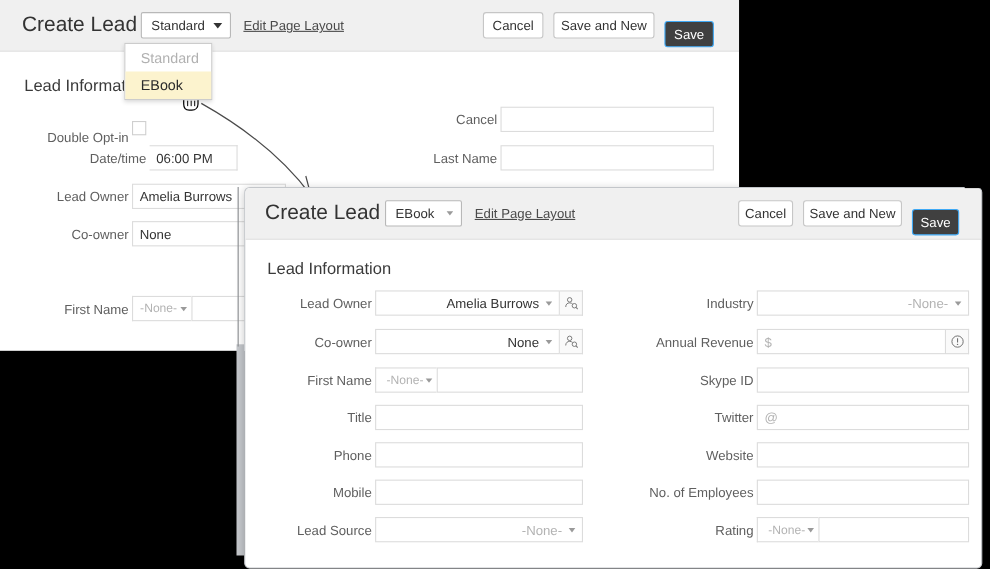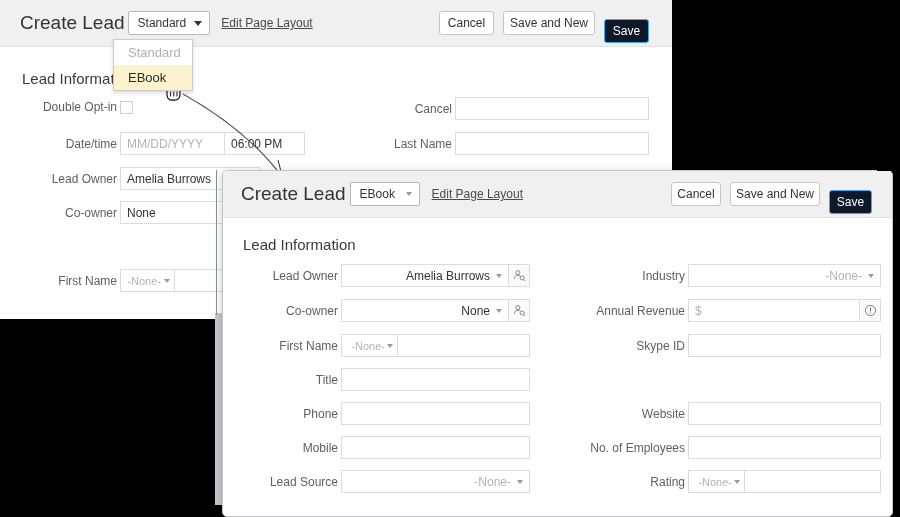--- a/index.html
+++ b/index.html
@@ -69,21 +69,21 @@
     color: #333333;
     font-size: 12px;
     white-space: nowrap;
     cursor: pointer;
     display: inline-flex;
     align-items: center;
     justify-content: center;
     font-family: "Liberation Sans", sans-serif;
   }
   .btn-primary {
-    background: #0f172a;
+    background: #404040;
     border: 1px solid #3fa9f5;
     color: #ffffff;
     margin-top: 16px;
   }
 
   
   .section-title {
     font-size: 15px;
     color: #3a3a3a;
     font-weight: 400;
@@ -196,27 +196,26 @@
       <div style="display:flex; align-items:center; gap:9px; padding-right:23px;">
         <div class="btn" style="width:55px; height:24px;">Cancel</div>
         <div class="btn" style="width:92px; height:24px;">Save and New</div>
         <div class="btn btn-primary" style="width:45px; height:24px;">Save</div>
       </div>
     </div>
 
     <div class="section-title" style="position:absolute; left:22px; top:70px;">Lead Information</div>
 
     <div class="field-row" style="left:0px; top:100px; width:230px;">
-      <div class="field-label" style="width:120px;">Double Opt-in</div>
+      <div class="field-label" style="width:120px;margin-top:18px;">Double Opt-in</div>
       <div class="checkbox"></div>
     </div>
 
-    <div class="field-row" style="left:0px; top:132px; width:320px;">
+    <div class="field-row" style="left:16px; top:132px; width:320px;">
       <div class="field-label" style="width:120px;">Date/time</div>
-      <div class="input ph" style="width:105px;">MM/DD/YYYY</div>
       <div class="input" style="width:80px; border-left:none;">06:00 PM</div>
     </div>
 
     <div class="field-row" style="left:0px; top:167px; width:260px;">
       <div class="field-label" style="width:120px;">Lead Owner</div>
       <div class="input" style="width:140px;">Amelia Burrows</div>
     </div>
 
     <div class="field-row" style="left:0px; top:201px; width:260px;">
       <div class="field-label" style="width:120px;">Co-owner</div>
@@ -372,20 +371,24 @@
           <circle cx="8" cy="11.2" r="0.8" fill="#6f6f6f"></circle>
         </svg>
       </div>
     </div>
 
     <div class="field-row" style="left:340px; top:163px; width:330px;">
       <div class="field-label" style="width:125px;">Skype ID</div>
       <div class="input" style="width:193px;"></div>
     </div>
 
+    <div class="field-row" style="left:340px; top:197px; width:330px;">
+      <div class="field-label" style="width:125px;">Twitter</div>
+      <div class="input ph" style="width:193px;">@</div>
+    </div>
 
     <div class="field-row" style="left:340px; top:231px; width:330px;">
       <div class="field-label" style="width:125px;">Website</div>
       <div class="input" style="width:193px;"></div>
     </div>
 
     <div class="field-row" style="left:340px; top:265px; width:330px;">
       <div class="field-label" style="width:125px;">No. of Employees</div>
       <div class="input" style="width:193px;"></div>
     </div>

